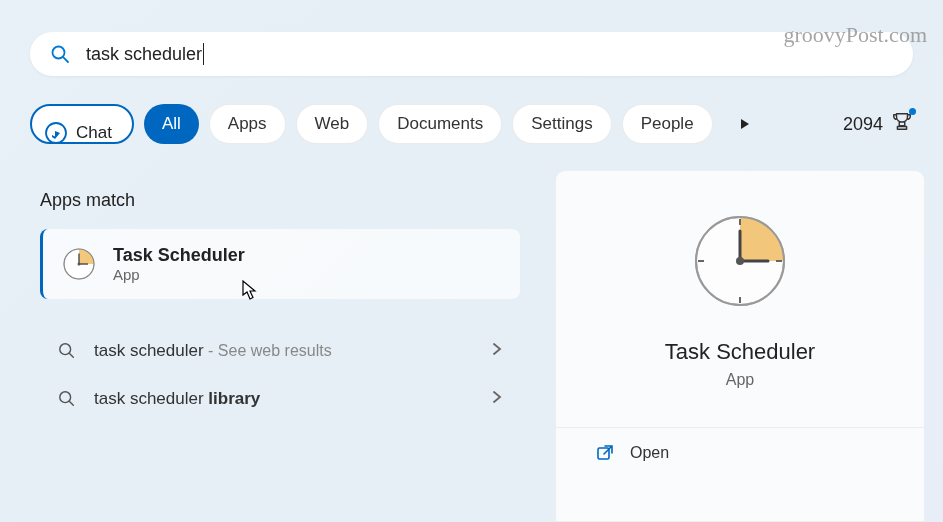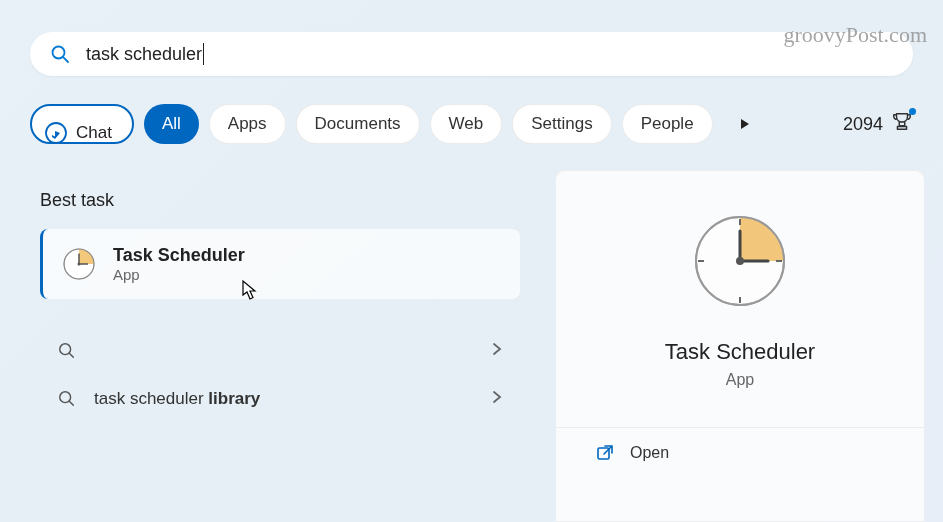--- a/index.html
+++ b/index.html
@@ -219,43 +219,43 @@
 <div class="filter-row">
   <div class="pill chat">
     <svg width="24" height="24" viewBox="0 0 24 24">
         <circle cx="12" cy="12" r="10" fill="none" stroke="#0067c0" stroke-width="1.8"></circle>
         <path d="M8 7 L8 14 L11 15.5 L11 10 L16 12 L11 18 L8 16" fill="#0067c0"></path>
       </svg>
     <span>Chat</span>
   </div>
   <div class="pill all">All</div>
   <div class="pill">Apps</div>
+  <div class="pill">Web</div>
   <div class="pill">Documents</div>
-  <div class="pill">Web</div>
   <div class="pill">Settings</div>
   <div class="pill">People</div>
   <div class="arrow-btn">
     <svg width="14" height="14" viewBox="0 0 14 14">
         <path d="M3 2 L11 7 L3 12 Z" fill="#222"></path>
       </svg>
   </div>
   <div class="points">
     <span>2094</span>
     <span class="trophy">
       <svg width="22" height="22" viewBox="0 0 24 24">
           <path d="M6 3 H18 V6 C18 10 15 12 12 12 C9 12 6 10 6 6 Z M9 12 V16 H15 V12 M7 20 H17 V17 H7 Z M6 4 H3 V6 C3 8 5 9 6 9 M18 4 H21 V6 C21 8 19 9 18 9" fill="none" stroke="#333" stroke-width="1.6" stroke-linejoin="round"></path>
         </svg>
       <span class="trophy-dot"></span>
     </span>
   </div>
 </div>
 
 <div class="content">
   <div class="left-col">
-    <div class="section-title">Best task</div>
+    <div class="section-title">Apps match</div>
     <div class="result-card">
       <svg class="result-icon" viewBox="0 0 48 48">
         <circle cx="24" cy="24" r="20" fill="#fff" stroke="#999" stroke-width="1"></circle>
         <path d="M24 4 A20 20 0 0 1 44 24 L24 24 Z" fill="#f4c87a"></path>
         <circle cx="24" cy="24" r="2" fill="#555"></circle>
         <line x1="24" y1="24" x2="24" y2="10" stroke="#555" stroke-width="2"></line>
         <line x1="24" y1="24" x2="36" y2="24" stroke="#555" stroke-width="2"></line>
         <circle cx="24" cy="24" r="20" fill="none" stroke="#888" stroke-width="1.5"></circle>
       </svg>
       <div>
@@ -266,20 +266,21 @@
           <path d="M2 2 L2 16 L6 13 L9 20 L12 18.5 L9 12 L14 12 Z" fill="#fff" stroke="#000" stroke-width="1.2"></path>
         </svg>
     </div>
 
 
     <div class="web-item">
       <svg width="18" height="18" viewBox="0 0 20 20">
           <circle cx="8" cy="8" r="6" stroke="#555" stroke-width="1.6" fill="none"></circle>
           <line x1="12.5" y1="12.5" x2="17" y2="17" stroke="#555" stroke-width="1.6" stroke-linecap="round"></line>
         </svg>
+      <span><span>task scheduler</span><span class="hint"> - See web results</span></span>
       <span class="chev"><svg width="10" height="14" viewBox="0 0 10 14">
             <path d="M2 2 L8 7 L2 12" stroke="#666" stroke-width="1.8" fill="none" stroke-linecap="round"></path>
           </svg></span>
     </div>
 
     <div class="web-item">
       <svg width="18" height="18" viewBox="0 0 20 20">
           <circle cx="8" cy="8" r="6" stroke="#555" stroke-width="1.6" fill="none"></circle>
           <line x1="12.5" y1="12.5" x2="17" y2="17" stroke="#555" stroke-width="1.6" stroke-linecap="round"></line>
         </svg>

